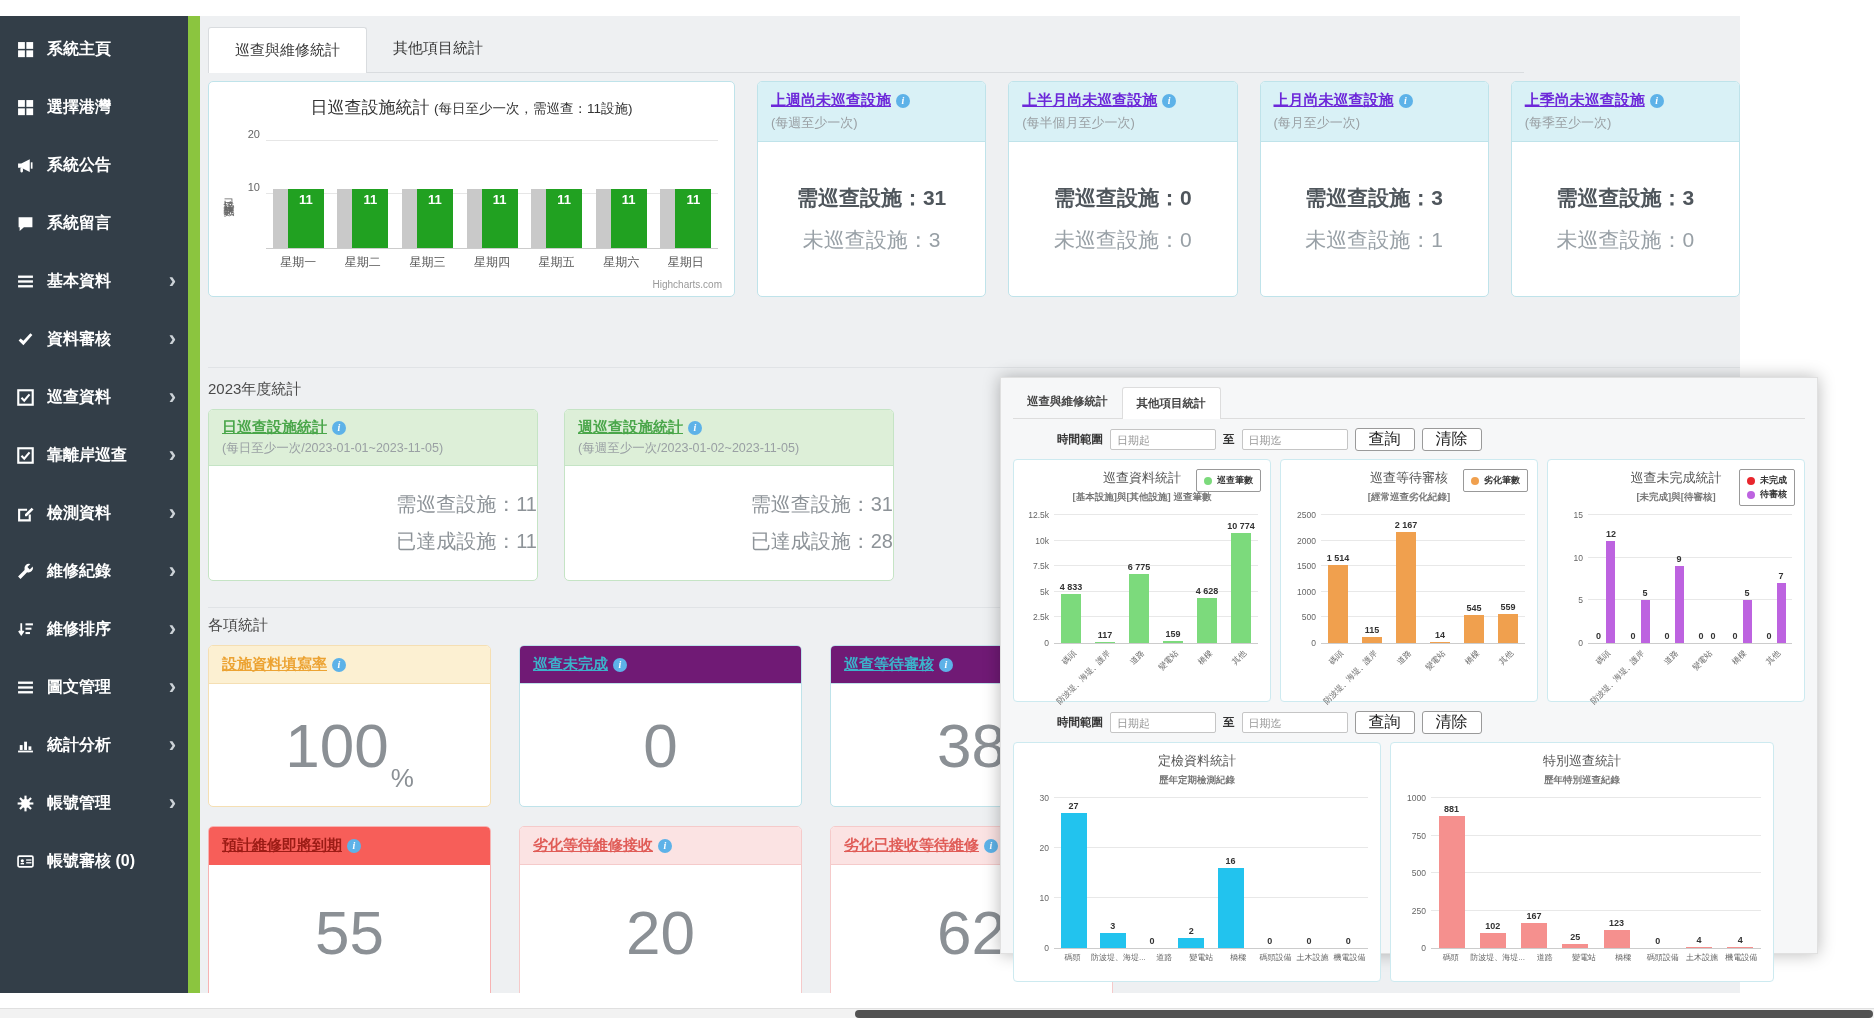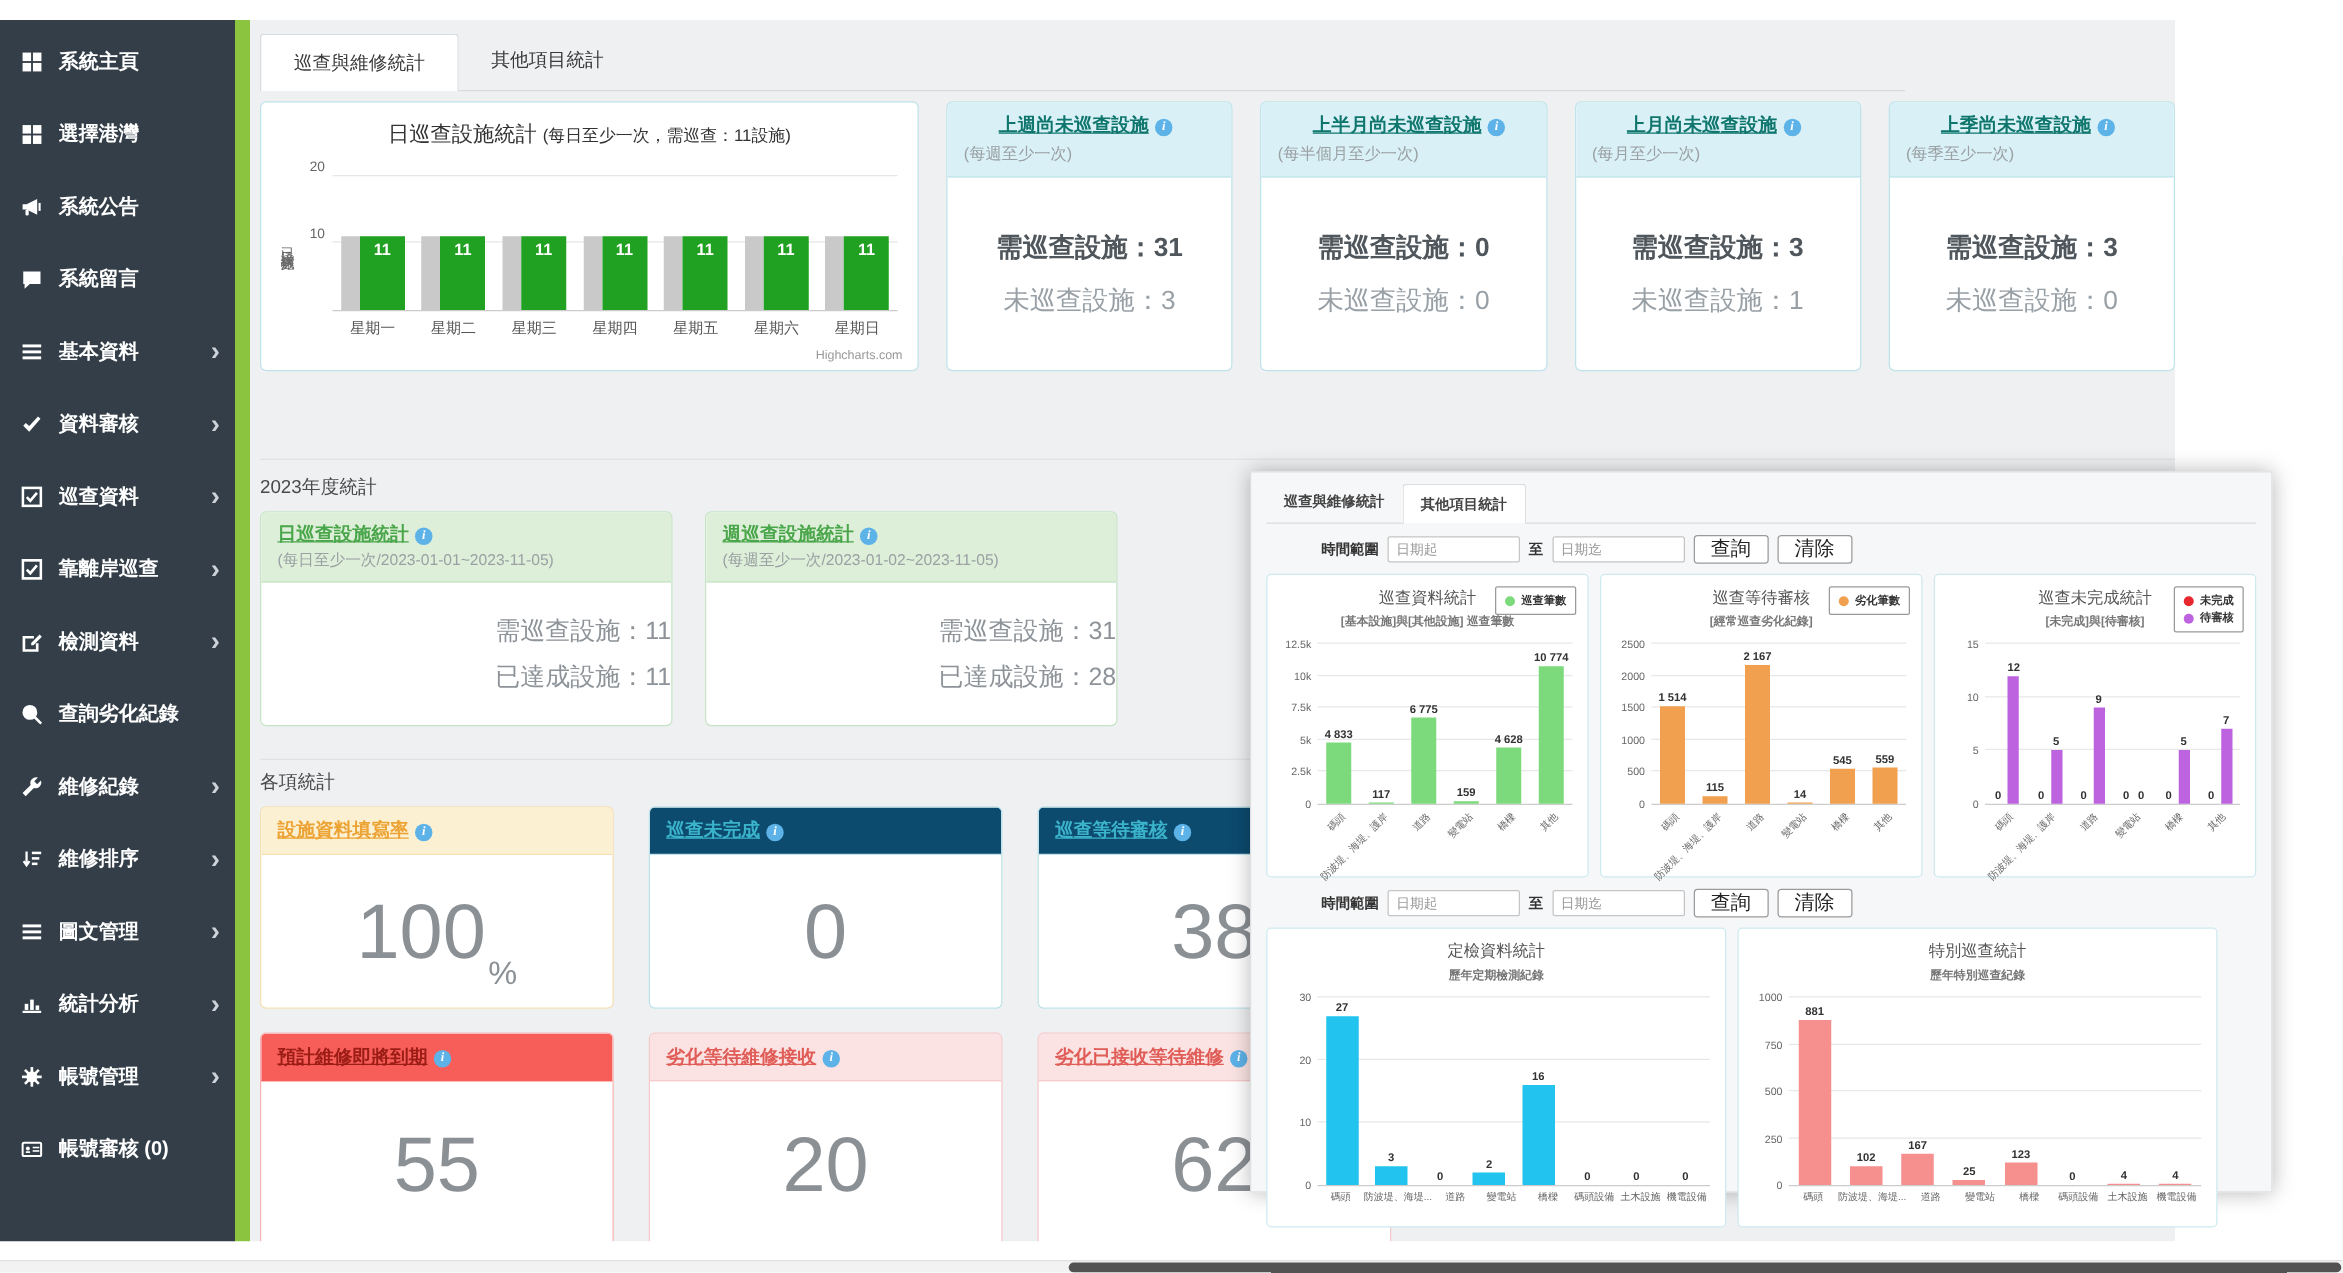--- a/index.html
+++ b/index.html
@@ -42,21 +42,21 @@
 .dc-green span { position:absolute; top:3px; left:0; right:0; text-align:center; color:#fff; font-size:13px; font-weight:700; }
 .dc-xrow { display:flex; margin-left:30px; margin-right:6px; }
 .dc-xlab { flex:1; text-align:center; font-size:12px; color:#555; padding-top:5px; }
 .dc-credit { position:absolute; right:12px; bottom:6px; font-size:10px; color:#999; }
 
 
 .tcard { flex:1; height:216px; border:1px solid #bfe3ea; background:#fff; border-radius:5px;
   display:flex; flex-direction:column; overflow:hidden; }
 .tcard-head { background:#d9f1f6; border-bottom:1px solid #bfe3ea; padding:9px 13px; }
 .head-title { font-size:15px; font-weight:700; text-decoration:underline; cursor:pointer; }
-.tcard-head .head-title { color:#0f766e;margin-left:28px; }
+.tcard-head .head-title { color:#6d28d9; }
 .tcard-sub { color:#9aa0a4; font-size:13px; margin-top:4px; }
 .tcard-body { flex:1; display:flex; flex-direction:column; justify-content:center; align-items:center; }
 .tline1 { color:#4f565c; font-size:21px; font-weight:600; margin:7px 0; }
 .tline2 { color:#98a0a6; font-size:21px; margin:7px 0; }
 
 
 .info { display:inline-flex; width:14px; height:14px; border-radius:50%; background:#5db2e8;
   color:#fff; font-size:10px; font-weight:700; font-style:italic; align-items:center; justify-content:center;
   font-family:"Liberation Serif",serif; margin-left:5px; vertical-align:1px; cursor:pointer; }
 
@@ -76,21 +76,21 @@
 #stats-section { margin-top:26px; padding-top:8px; }
 #stat-cards, #alert-cards { display:flex; gap:28px; }
 #alert-cards { margin-top:19px; }
 .mcard { width:283px; border:1px solid; border-radius:5px; background:#fff; display:flex; flex-direction:column; overflow:hidden; flex:none; }
 .mcard.h162 { height:162px; } .mcard.h175 { height:175px; }
 .mhead { padding:9px 13px; font-size:15px; border-bottom:1px solid; }
 .mval { flex:1; display:flex; align-items:center; justify-content:center; font-size:62px; color:#8b9095; }
 .mval .suffix { font-size:26px; color:#8b9095; margin-left:2px; align-self:flex-end; margin-bottom:12px; }
 .v-orange { border-color:#f5dfb3; } .v-orange .mhead { background:#fcf0d2; border-color:#f5dfb3; }
 .v-orange .head-title { color:#eca333; }
-.v-cyan { border-color:#bfe3ea; } .v-cyan .mhead { background:#0c4a6e; border-color:#bfe3ea; }
+.v-cyan { border-color:#bfe3ea; } .v-cyan .mhead { background:#701a75; border-color:#bfe3ea; }
 .v-cyan .head-title { color:#3bb4cb; }
 .v-red { border-color:#f7b3b3; } .v-red .mhead { background:#f75e59; border-color:#f75e59; }
 .v-red .head-title { color:#9c1c16; }
 .v-pink { border-color:#f5caca; } .v-pink .mhead { background:#fbe3e3; border-color:#f5caca; }
 .v-pink .head-title { color:#e05c57; }
 
 
 #overlay { position:absolute; left:1000px; top:377px; width:818px; height:577px;
   background:#f6f7f8; border:1px solid #e0e0e0; box-shadow:0 0 16px rgba(0,0,0,.28);
   padding:8px 12px; z-index:20; }
@@ -220,29 +220,20 @@
       </div>
       <div class="sb-item">
         <span class="sb-icon">
           <svg viewBox="0 0 16 16">
             <path d="M1 3.5h8.5v2H3v8h8V9h2v6.5H1z"></path>
             <path d="M7.5 8.8l6.3-6.3 1.7 1.7-6.3 6.3H7.5z"></path>
           </svg>
         </span>
         <span class="sb-label">檢測資料</span>
         <span class="sb-chev">›</span>
-      </div>
-      <div class="sb-item">
-        <span class="sb-icon">
-          <svg viewBox="0 0 16 16" fill="none" stroke="#fff" stroke-width="2">
-            <circle cx="6.5" cy="6.5" r="4.6"></circle>
-            <path d="M10.2 10.2l4.8 4.8"></path>
-          </svg>
-        </span>
-        <span class="sb-label">查詢劣化紀錄</span>
       </div>
       <div class="sb-item">
         <span class="sb-icon">
           <svg viewBox="0 0 16 16">
             <path d="M14.8 3.2L12 6 9.8 3.8 12.6 1a4.3 4.3 0 0 0-5.5 5.5L1 12.6 3.3 15l6.2-6.2a4.3 4.3 0 0 0 5.3-5.6z"></path>
           </svg>
         </span>
         <span class="sb-label">維修紀錄</span>
         <span class="sb-chev">›</span>
       </div>

